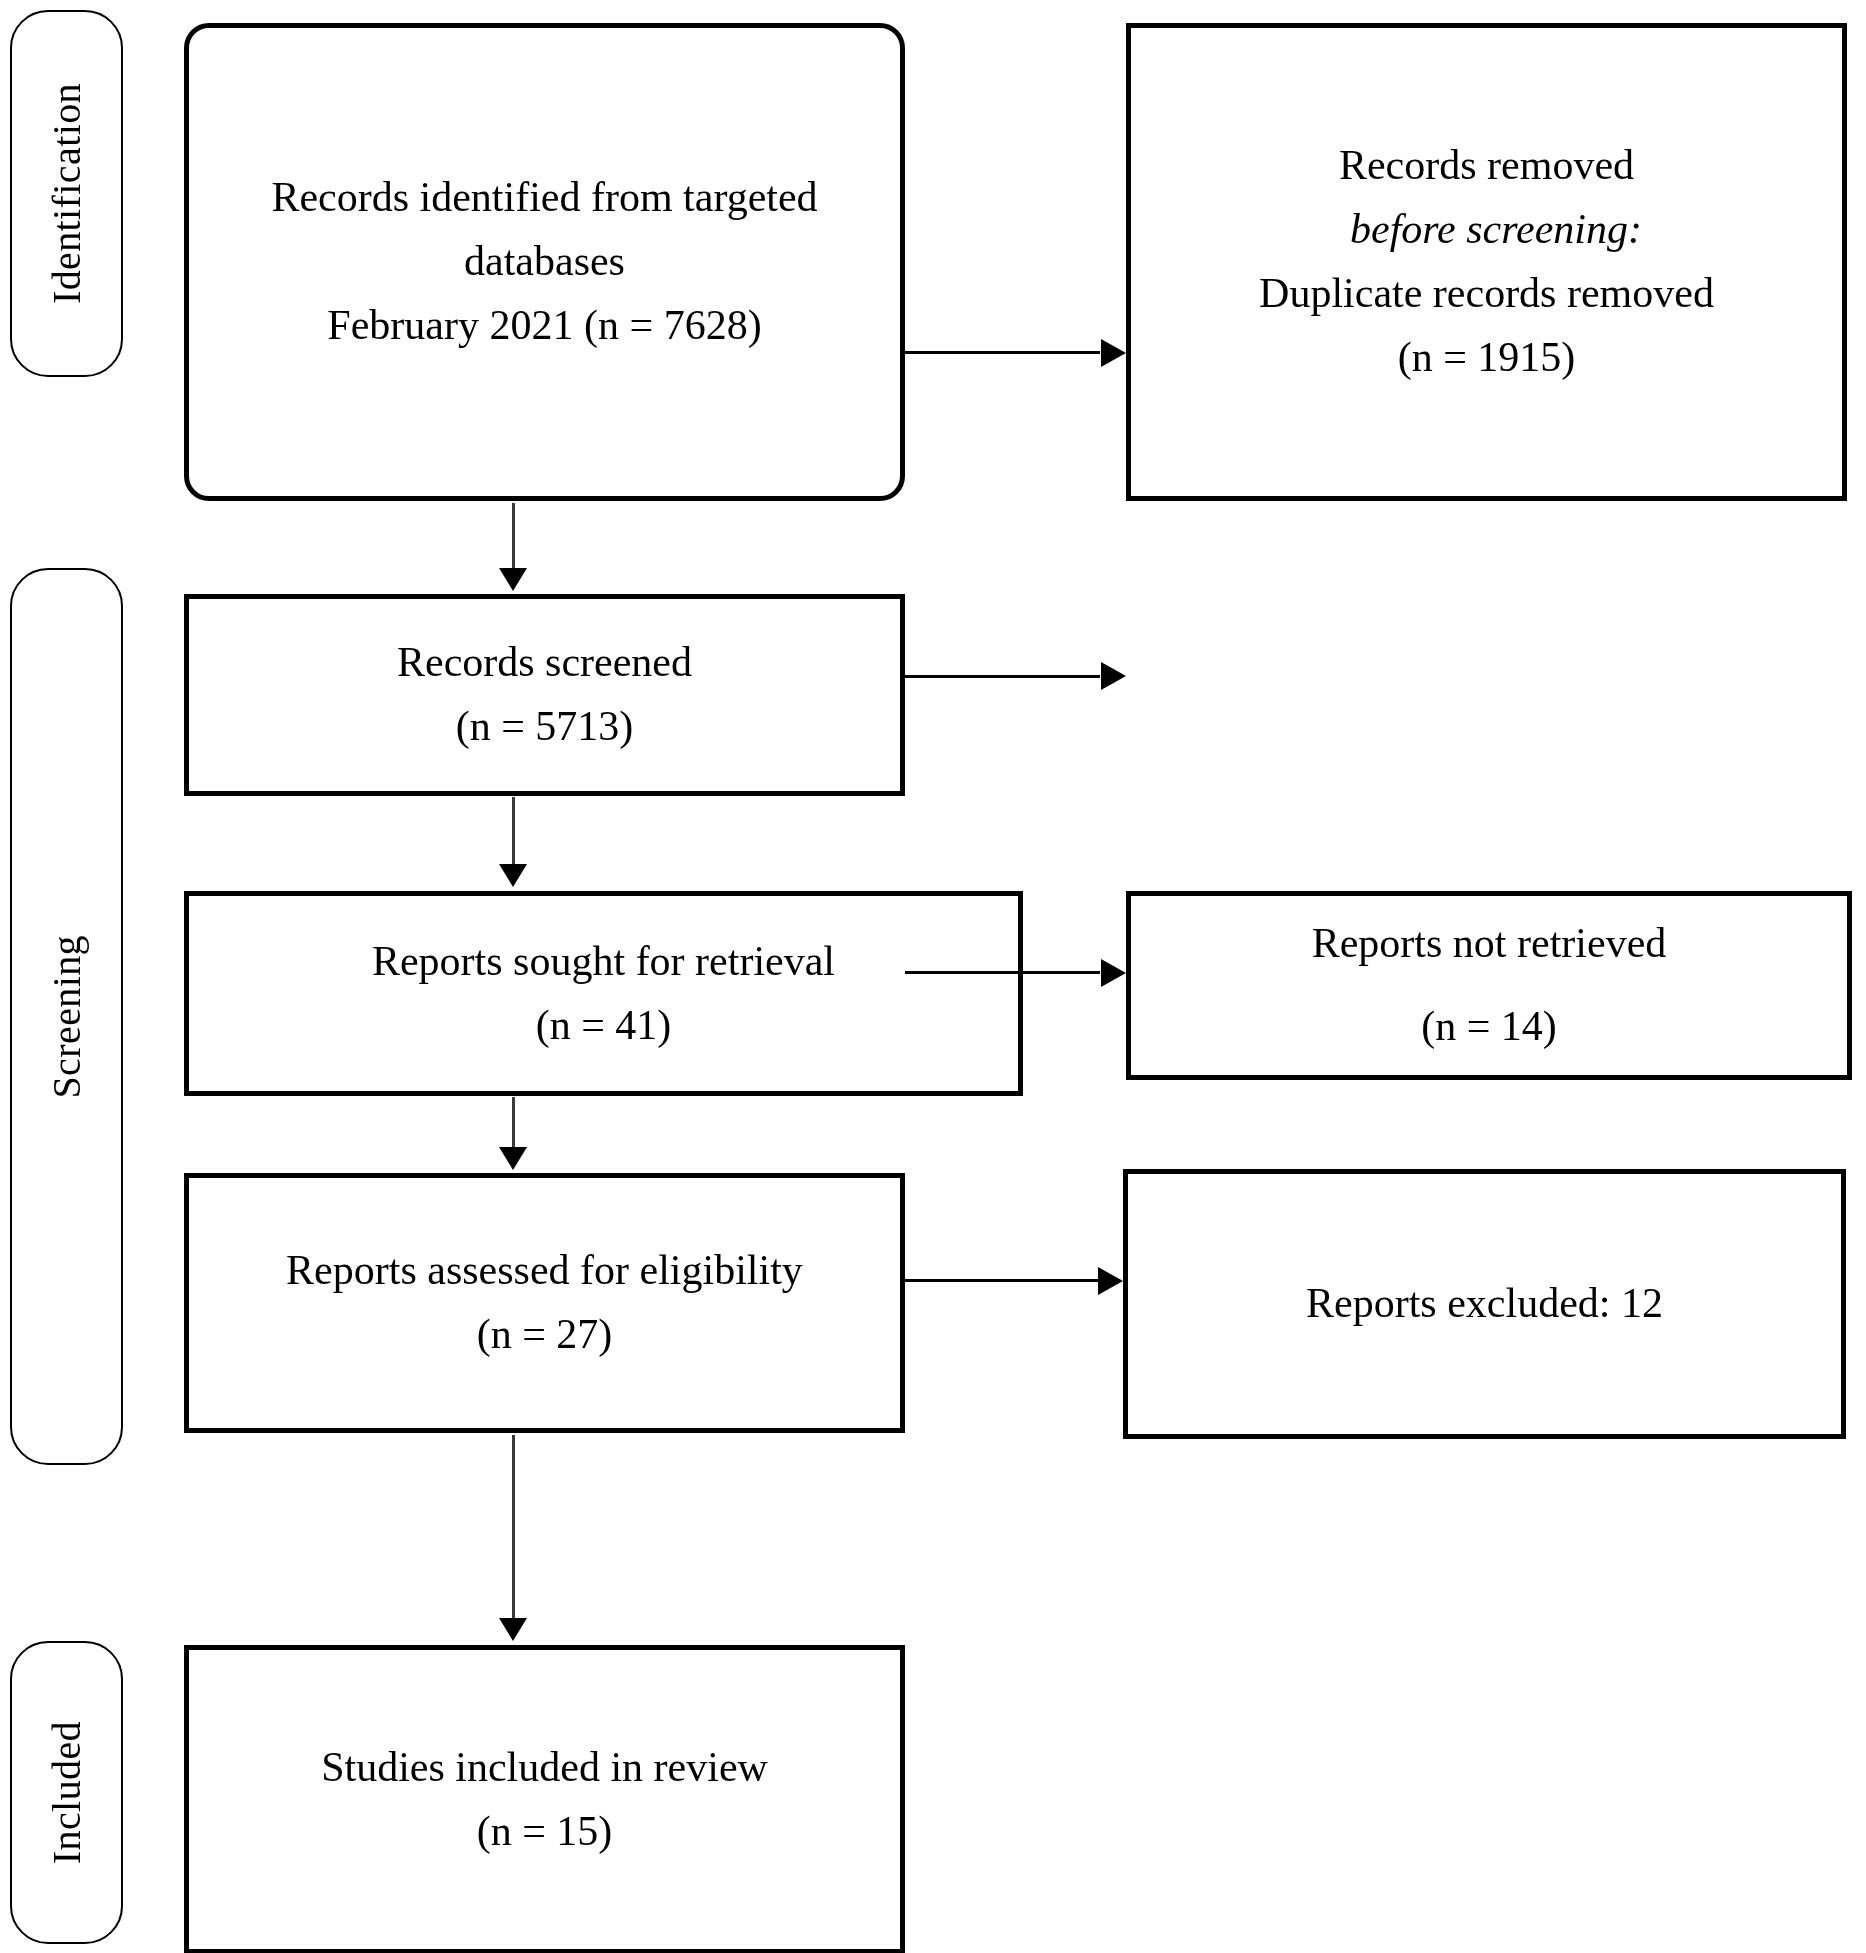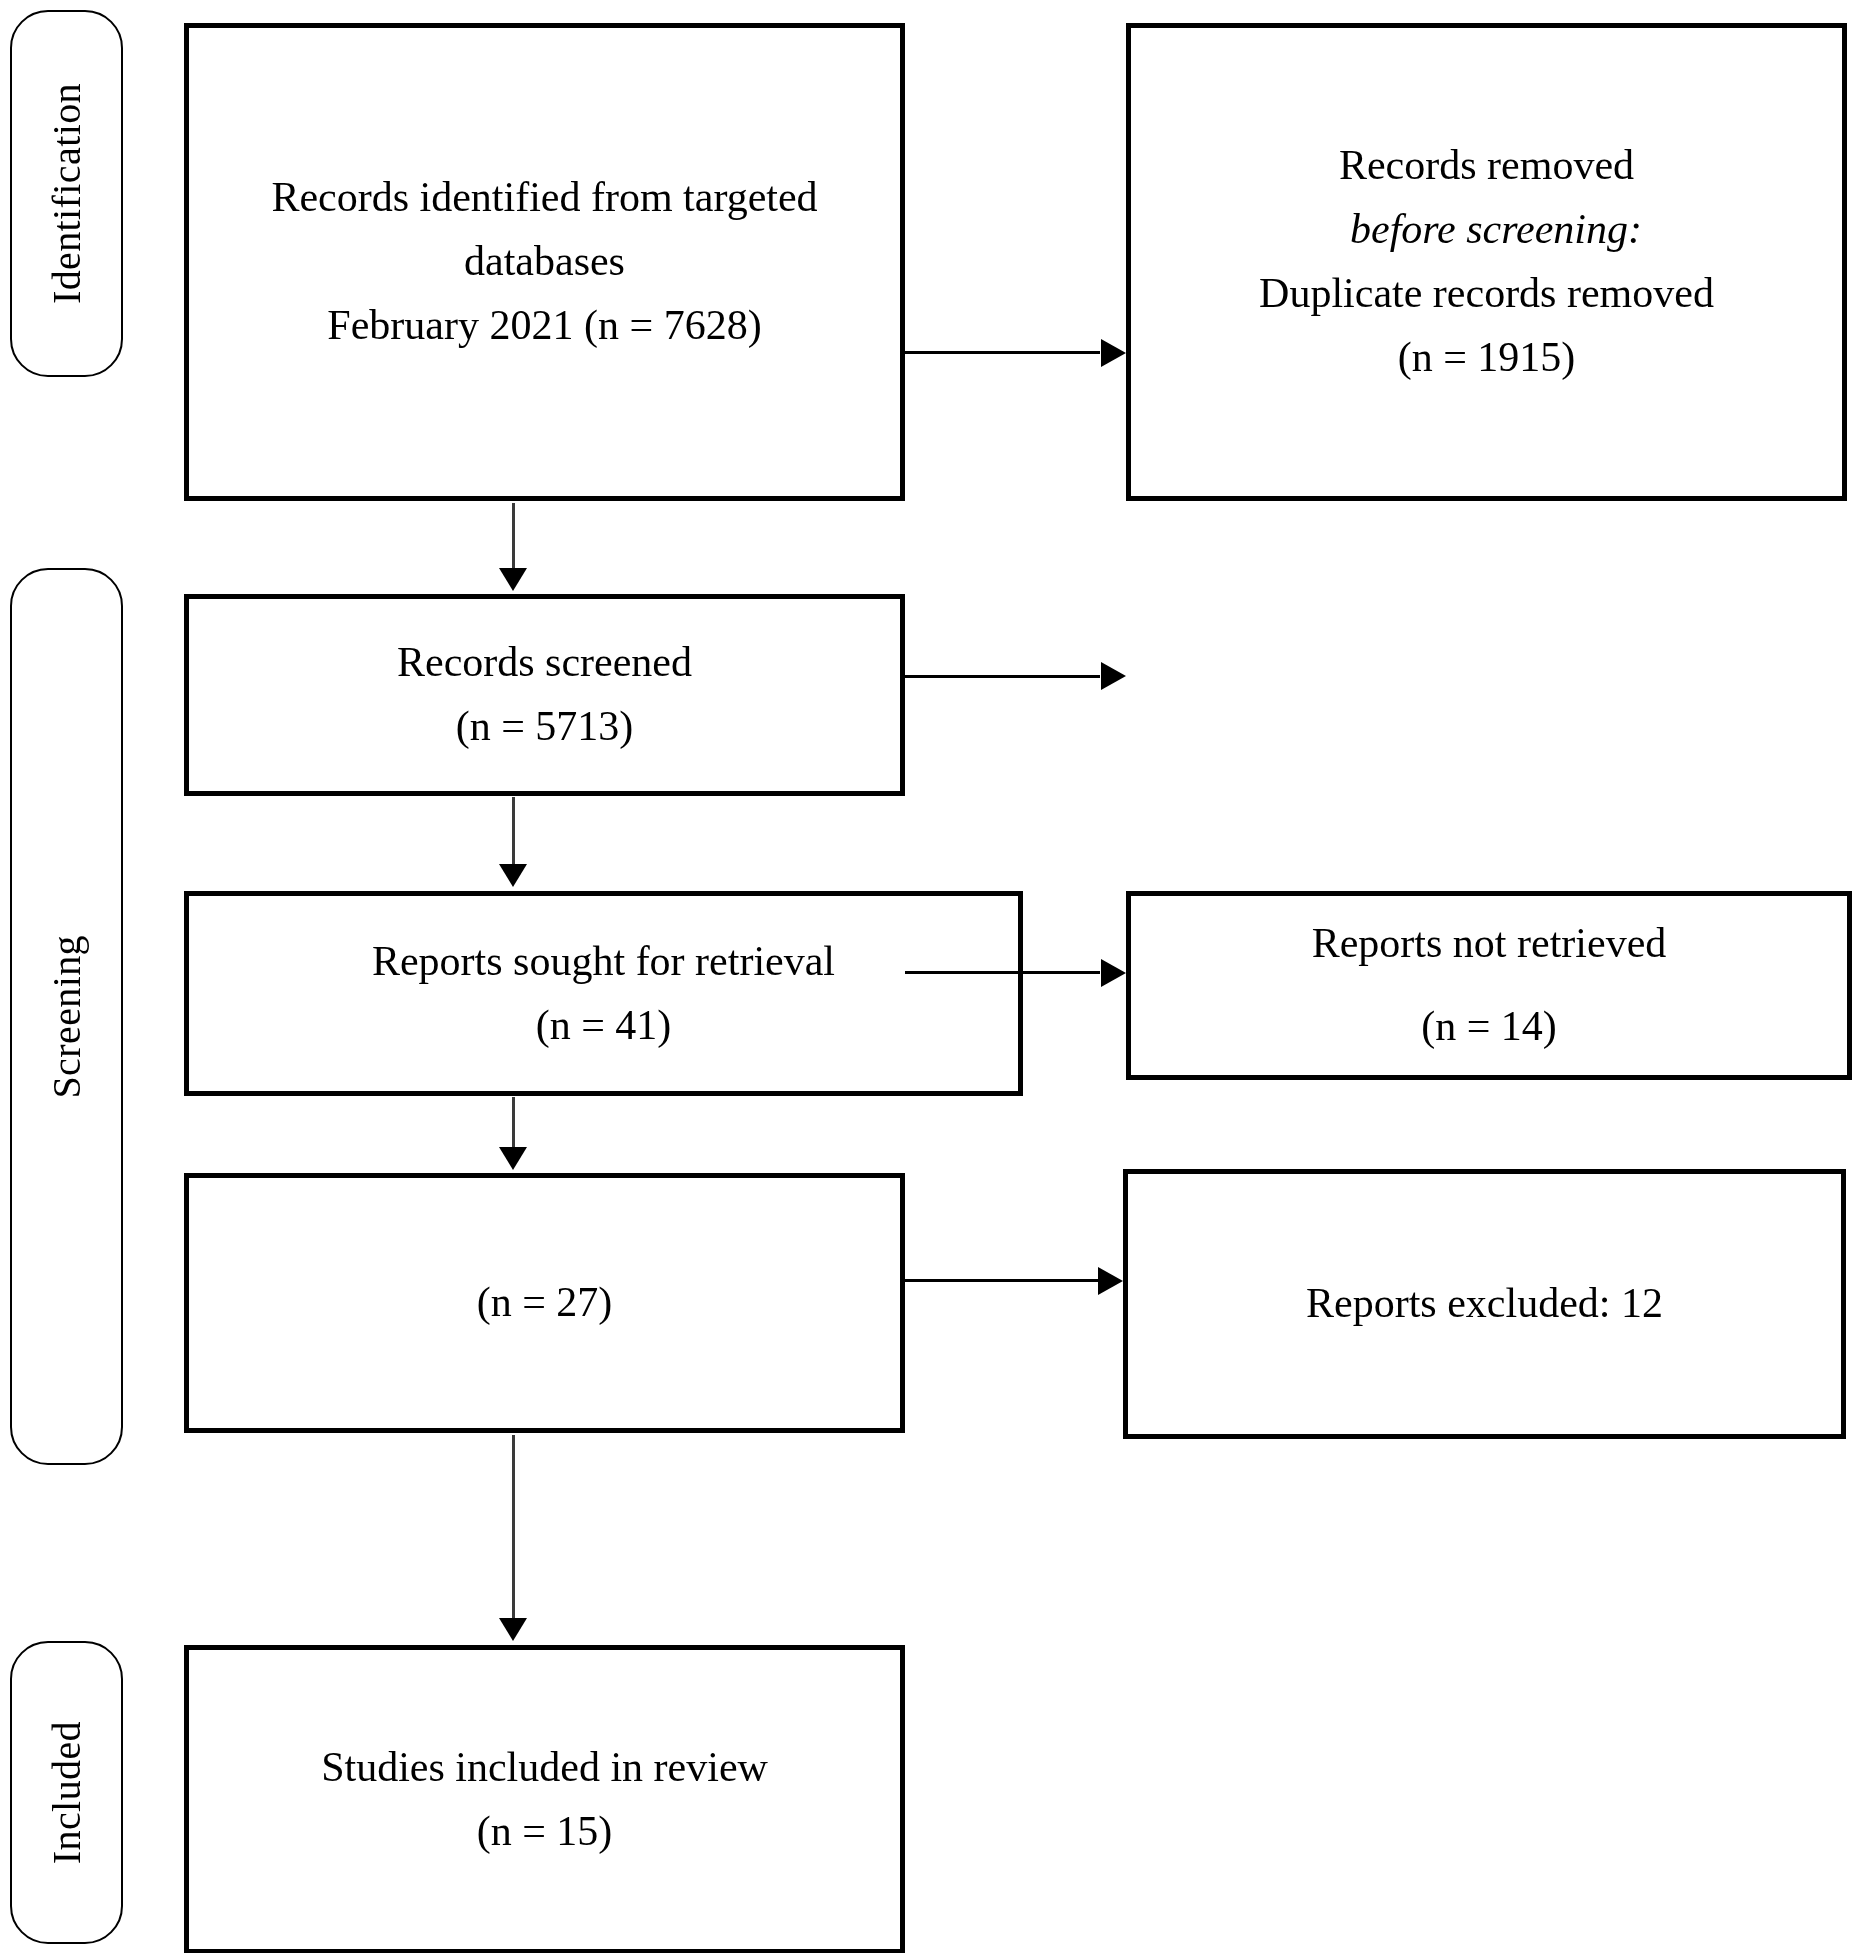--- a/index.html
+++ b/index.html
@@ -103,21 +103,21 @@
   </div>
 
   <div class="stage-capsule" style="left:10px; top:568px; width:113px; height:897px;">
     <span class="stage-capsule-label">Screening</span>
   </div>
 
   <div class="stage-capsule" style="left:10px; top:1641px; width:113px; height:303px;">
     <span class="stage-capsule-label">Included</span>
   </div>
 
-  <div class="flow-box" style="left:184px; top:23px; width:721px; height:478px;">
+  <div class="flow-box" style="left:184px; top:23px; width:721px; height:478px;border-radius:25px;">
     <span class="box-line">Records identified from targeted</span>
     <span class="box-line">databases</span>
     <span class="box-line">February 2021 (n = 7628)</span>
   </div>
 
   <div class="flow-box" style="left:1126px; top:23px; width:721px; height:478px;">
     <span class="box-line">Records removed</span>
     <span class="box-line italic">before screening:</span>
     <span class="box-line">Duplicate records removed</span>
     <span class="box-line">(n = 1915)</span>
@@ -151,20 +151,21 @@
     <span class="box-line">(n = 14)</span>
   </div>
 
   <div class="arrow-h" style="left:905px; top:971px; width:195px;"></div>
   <div class="arrow-h-head" style="left:1101px; top:959px;"></div>
 
   <div class="arrow-v" style="left:512px; top:1097px; height:52px;"></div>
   <div class="arrow-v-head" style="left:499px; top:1147px;"></div>
 
   <div class="flow-box" style="left:184px; top:1173px; width:721px; height:260px;">
+    <span class="box-line">Reports assessed for eligibility</span>
     <span class="box-line">(n = 27)</span>
   </div>
 
   <div class="flow-box" style="left:1123px; top:1169px; width:723px; height:270px;">
     <span class="box-line">Reports excluded: 12</span>
   </div>
 
   <div class="arrow-h" style="left:905px; top:1279px; width:193px;"></div>
   <div class="arrow-h-head" style="left:1098px; top:1267px;"></div>
 

